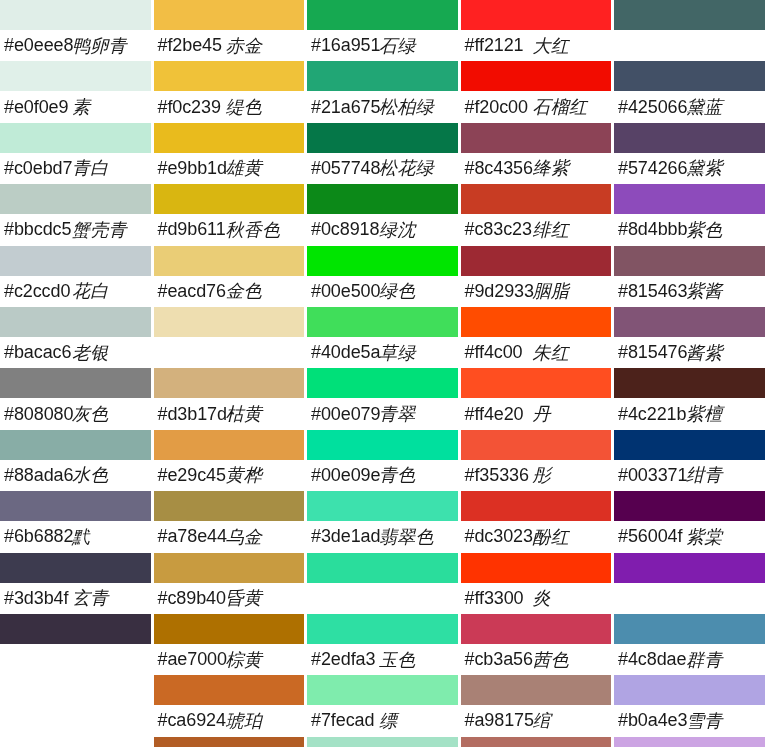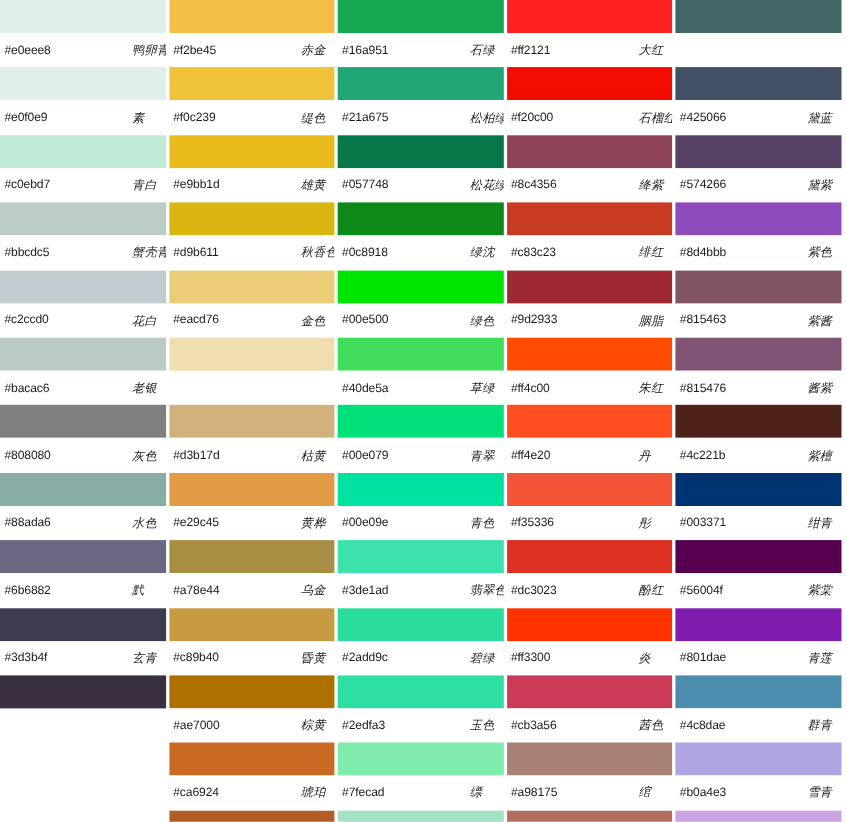--- a/index.html
+++ b/index.html
@@ -35,27 +35,26 @@
   .swatch {
     height: 30px;
     width: 100%;
     flex: 0 0 30px;
   }
   .cell-label {
     flex: 1 1 auto;
     display: flex;
     align-items: center;
     background: #ffffff;
-    font-size: 11px;
+    font-size: 18px;
     color: #1a1a1a;
     white-space: nowrap;
     overflow: hidden;
     padding-left: 4px;
     box-sizing: border-box;
-    gap: 48px;
   }
   .hex-code {
     display: inline-block;
     width: 68px;
     flex: 0 0 68px;
     letter-spacing: -0.1px;
   }
   .color-name {
     display: inline-block;
     letter-spacing: 0.3px;
@@ -285,24 +284,20 @@
       </div>
       <div class="color-cell">
         <div class="swatch" style="background-color: rgb(61, 225, 173);"></div>
         <div class="cell-label">
           <span class="hex-code">#3de1ad</span>
           <span class="color-name">翡翠色</span>
         </div>
       </div>
       <div class="color-cell">
         <div class="swatch" style="background-color: rgb(42, 221, 156);"></div>
-        <div class="cell-label">
-          <span class="hex-code">#2add9c</span>
-          <span class="color-name">碧绿</span>
-        </div>
       </div>
       <div class="color-cell">
         <div class="swatch" style="background-color: rgb(46, 223, 163);"></div>
         <div class="cell-label">
           <span class="hex-code">#2edfa3</span>
           <span class="color-name">玉色</span>
         </div>
       </div>
       <div class="color-cell">
         <div class="swatch" style="background-color: rgb(127, 236, 173);"></div>
@@ -459,24 +454,20 @@
       </div>
       <div class="color-cell">
         <div class="swatch" style="background-color: rgb(86, 0, 79);"></div>
         <div class="cell-label">
           <span class="hex-code">#56004f</span>
           <span class="color-name">紫棠</span>
         </div>
       </div>
       <div class="color-cell">
         <div class="swatch" style="background-color: rgb(128, 29, 174);"></div>
-        <div class="cell-label">
-          <span class="hex-code">#801dae</span>
-          <span class="color-name">青莲</span>
-        </div>
       </div>
       <div class="color-cell">
         <div class="swatch" style="background-color: rgb(76, 141, 174);"></div>
         <div class="cell-label">
           <span class="hex-code">#4c8dae</span>
           <span class="color-name">群青</span>
         </div>
       </div>
       <div class="color-cell">
         <div class="swatch" style="background-color: rgb(176, 164, 227);"></div>

